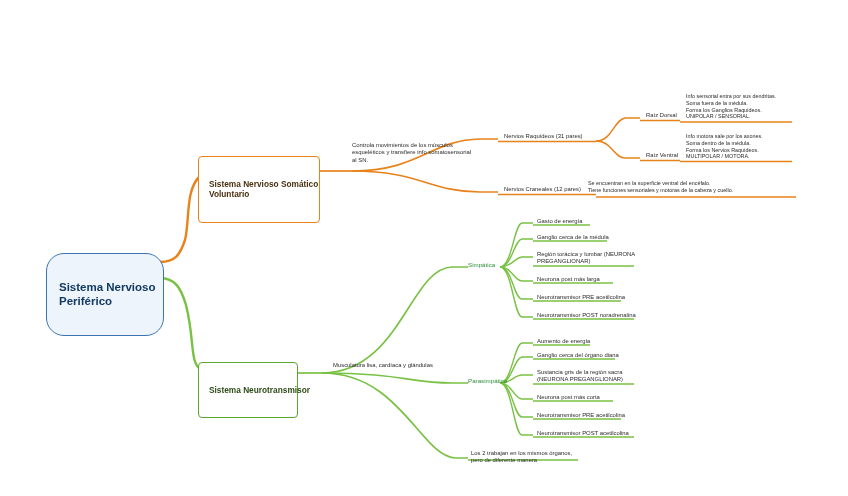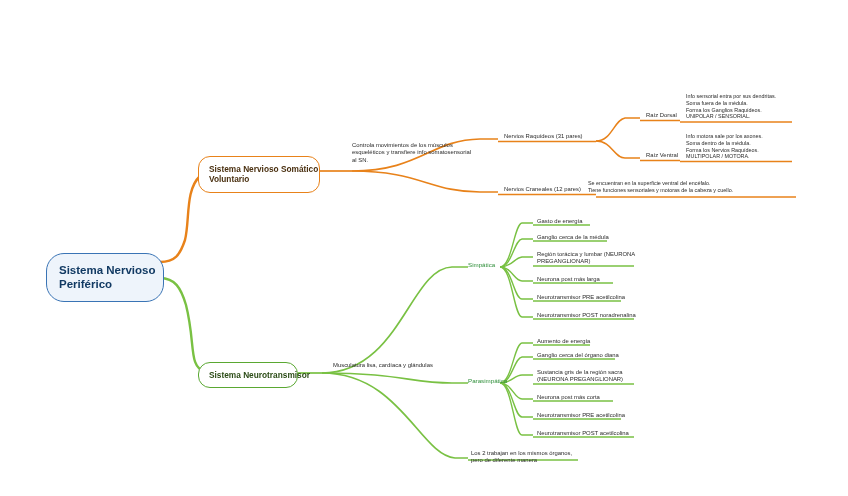--- a/index.html
+++ b/index.html
@@ -27,32 +27,32 @@
     line-height: 1.25;
   }
   
   .root-node {
     border: 1.6px solid #3a74b5;
     border-radius: 18px;
     background: #eef4fb;
     color: #123a63;
     font-size: 11.5px;
     font-weight: bold;
-    padding: 9px 12px;
+    padding: 26px 12px;
     text-align: left;
   }
   
   .l1-node {
     border: 1.4px solid #5aa832;
-    border-radius: 12px;
+    border-radius: 4px;
     background: #ffffff;
     color: #2c4c17;
     font-size: 8.3px;
     font-weight: bold;
-    padding: 7px 10px;
+    padding: 22px 10px;
     text-align: left;
   }
   .l1-node.orange {
     border-color: #e8821a;
     color: #4a3010;
   }
   
   .leaf {
     font-size: 5.9px;
     color: #2b2b2b;

